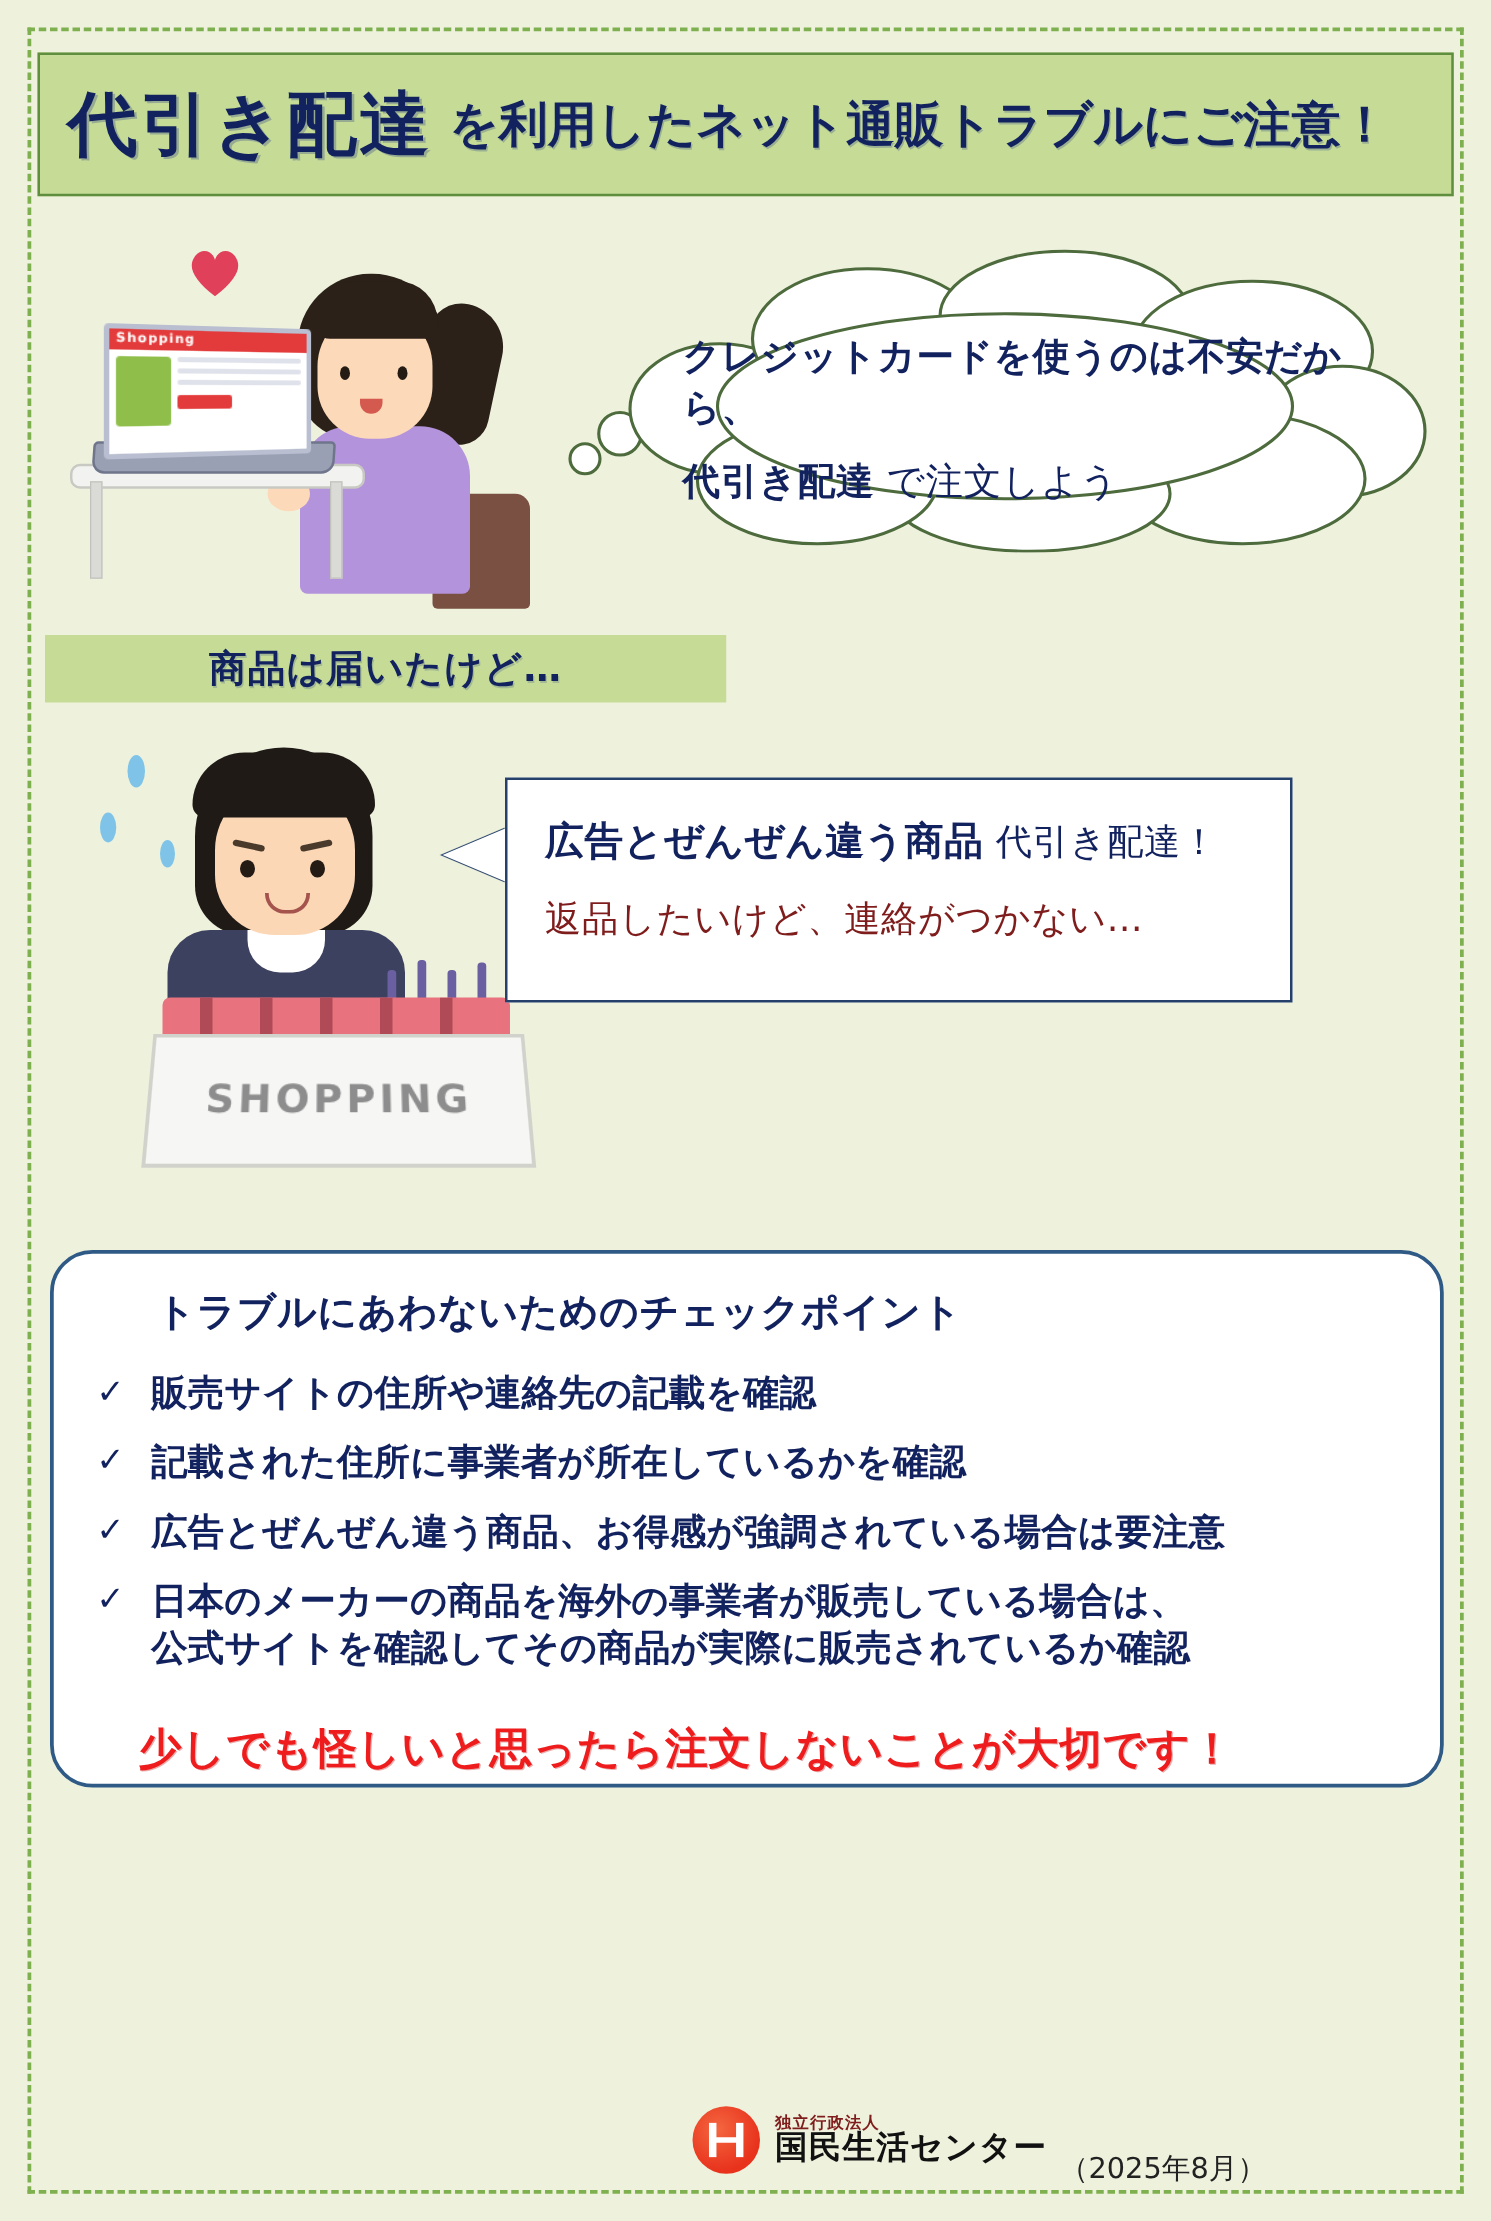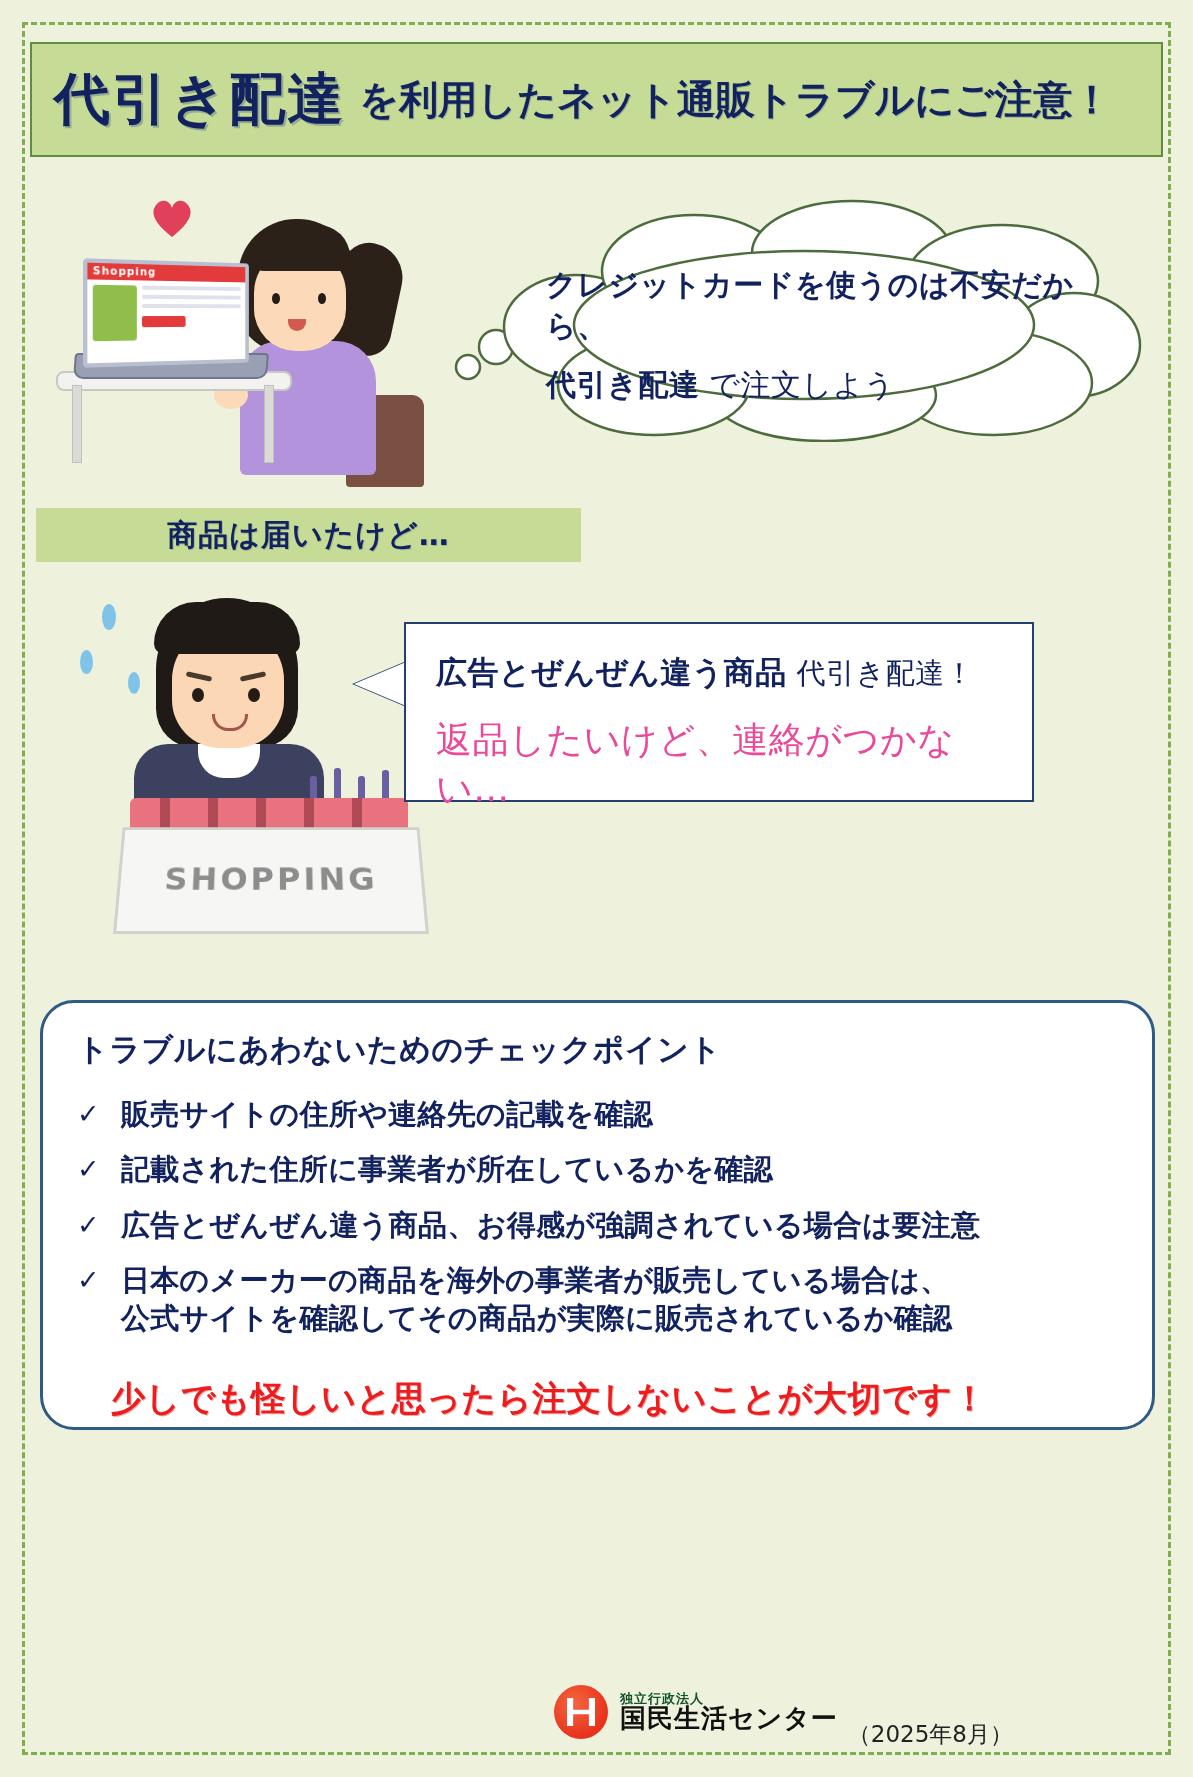--- a/index.html
+++ b/index.html
@@ -199,34 +199,35 @@
   }
   .speech-tail{
     position:absolute;left:318px;top:82px;width:0;height:0;
     border-top:22px solid transparent;
     border-bottom:22px solid transparent;
     border-right:52px solid #ffffff;
     filter:drop-shadow(-2px 0 0 #25406a);
   }
   .sp-line1{font-size:29px;color:#12225f;margin-bottom:22px;letter-spacing:0.5px;}
   .sp-line1 .em{font-weight:bold;font-size:31px;}
-  .sp-line2{font-size:36px;color:#ec4899;letter-spacing:0.5px;}
+  .sp-line2{font-size:29px;color:#7f1d1d;letter-spacing:0.5px;}
 
   
   .checkbox-panel{
     position:absolute;left:40px;top:1000px;width:1115px;height:430px;
     background:#ffffff;
     border:3px solid #2f5a86;
     border-radius:34px;
     box-sizing:border-box;
     padding:26px 34px;
   }
   .cp-title{
     font-size:31px;color:#12225f;font-weight:bold;letter-spacing:0.5px;
     margin-bottom:24px;
+    margin-left:48px;
   }
   .cp-item{
     display:flex;align-items:flex-start;
     margin-bottom:17px;
   }
   .cp-check{
     font-size:27px;color:#12225f;width:44px;flex:none;line-height:1.25;
     padding-top:2px;
   }
   .cp-text{
@@ -252,21 +253,21 @@
     background:radial-gradient(circle at 38% 34%,#f4663f 0%,#e8321c 70%);
     position:relative;margin-right:12px;flex:none;
   }
   .logo-mark::before{
     content:"";position:absolute;left:13px;top:13px;
     width:28px;height:28px;
     background:#ffffff;
     clip-path:polygon(0 0,22% 0,22% 42%,78% 42%,78% 0,100% 0,100% 100%,78% 100%,78% 58%,22% 58%,22% 100%,0 100%);
   }
   .logo-txt{line-height:1.05;}
-  .logo-small{font-size:13px;color:#14532d;font-weight:bold;letter-spacing:1px;}
+  .logo-small{font-size:13px;color:#7f1d1d;font-weight:bold;letter-spacing:1px;}
   .logo-main{font-size:26px;color:#111111;font-weight:bold;letter-spacing:1px;}
   .footer-date{font-size:23px;color:#222;margin-left:10px;align-self:flex-end;padding-bottom:2px;}
 </style>
 </head>
 <body>
 
 <div class="poster">
 
   <div class="dashed-frame"></div>
 

